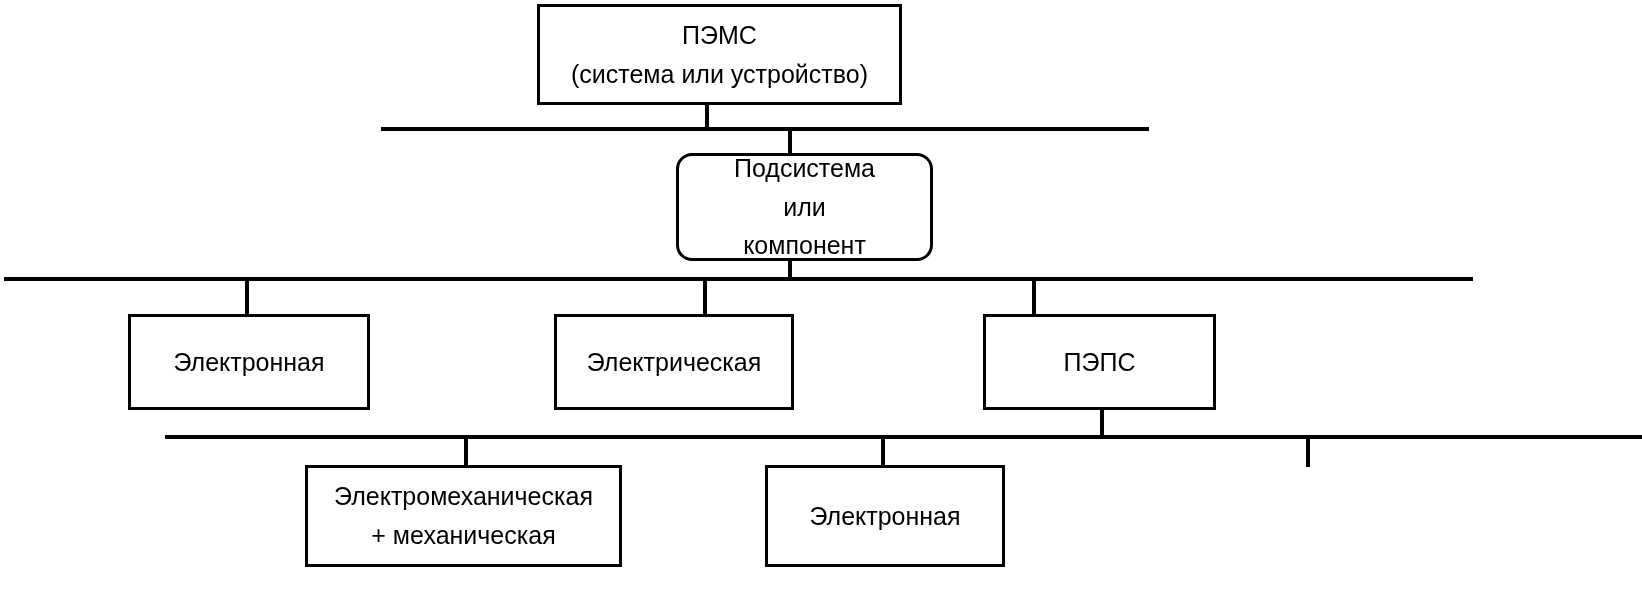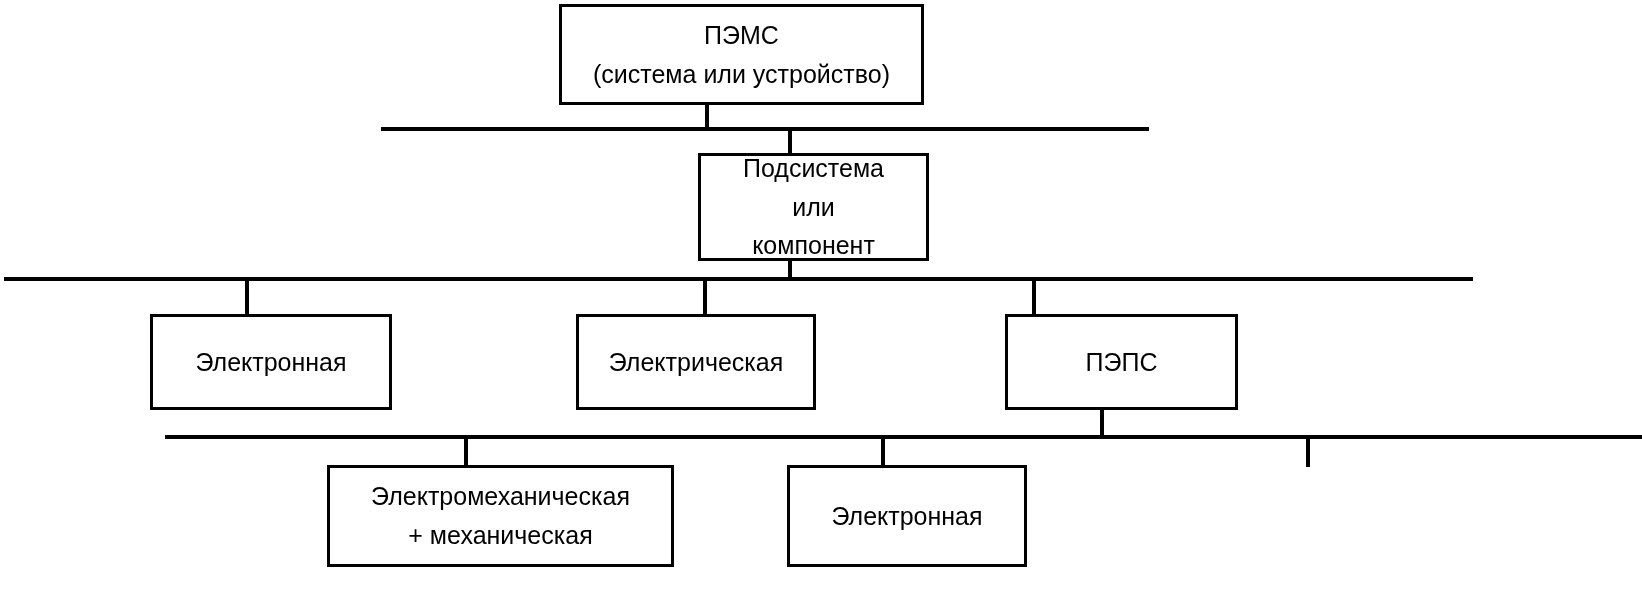--- a/index.html
+++ b/index.html
@@ -26,21 +26,20 @@
     display: flex;
     align-items: center;
     justify-content: center;
     text-align: center;
     color: #000000;
     line-height: 1.28;
     font-size: 25px;
     padding: 18px 6px;
     white-space: pre-line;
     z-index: 3;
-    margin-left: 22px;
   }
   .node-box.multi-line {
     line-height: 1.55;
   }
   .bus-line {
     position: absolute;
     background: #000000;
     height: 4px;
     z-index: 1;
   }
@@ -58,21 +57,21 @@
 
   <div class="node-box multi-line" style="left:537px; top:4px; width:365px; height:101px;">ПЭМС
 (система или устройство)</div>
 
   <div class="stub-line" style="left:705px; top:103px; height:28px;"></div>
 
   <div class="bus-line" style="left:381px; top:127px; width:768px;"></div>
 
   <div class="stub-line" style="left:788px; top:127px; height:28px;"></div>
 
-  <div class="node-box multi-line" style="left:676px; top:153px; width:231px; height:108px;">Подсистема
+  <div class="node-box multi-line" style="left:676px; top:153px; width:257px; height:108px;border-radius:16px;">Подсистема
 или
 компонент</div>
 
   <div class="stub-line" style="left:788px; top:259px; height:21px;"></div>
 
   <div class="bus-line" style="left:4px; top:277px; width:1469px;"></div>
 
   <div class="stub-line" style="left:245px; top:277px; height:38px;"></div>
   <div class="stub-line" style="left:703px; top:277px; height:38px;"></div>
   <div class="stub-line" style="left:1032px; top:277px; height:38px;"></div>
@@ -84,19 +83,19 @@
   <div class="node-box" style="left:554px; top:314px; width:240px; height:96px;">Электрическая</div>
 
   <div class="stub-line" style="left:1100px; top:408px; height:30px;"></div>
 
   <div class="bus-line" style="left:165px; top:435px; width:1477px;"></div>
 
   <div class="stub-line" style="left:464px; top:435px; height:32px;"></div>
   <div class="stub-line" style="left:881px; top:435px; height:32px;"></div>
   <div class="stub-line" style="left:1306px; top:435px; height:32px;"></div>
 
-  <div class="node-box multi-line" style="left:305px; top:465px; width:347px; height:102px;">Электромеханическая
+  <div class="node-box multi-line" style="left:305px; top:465px; width:317px; height:102px;">Электромеханическая
 + механическая</div>
 
   <div class="node-box" style="left:765px; top:465px; width:240px; height:102px;">Электронная</div>
 
 
 </div>
 
 </body></html>

